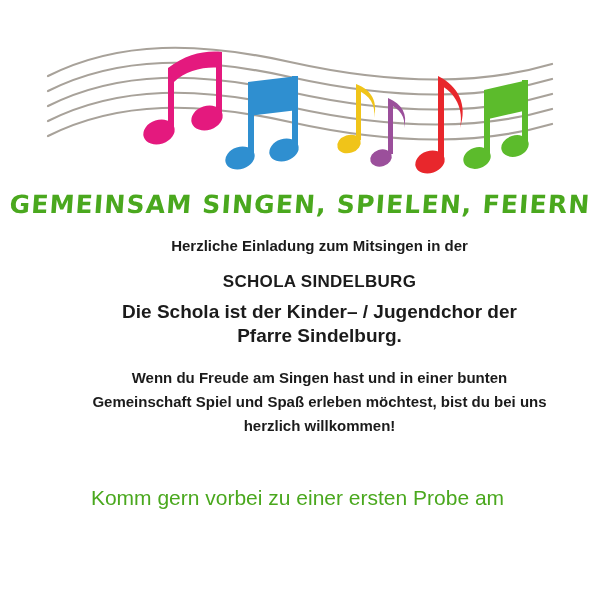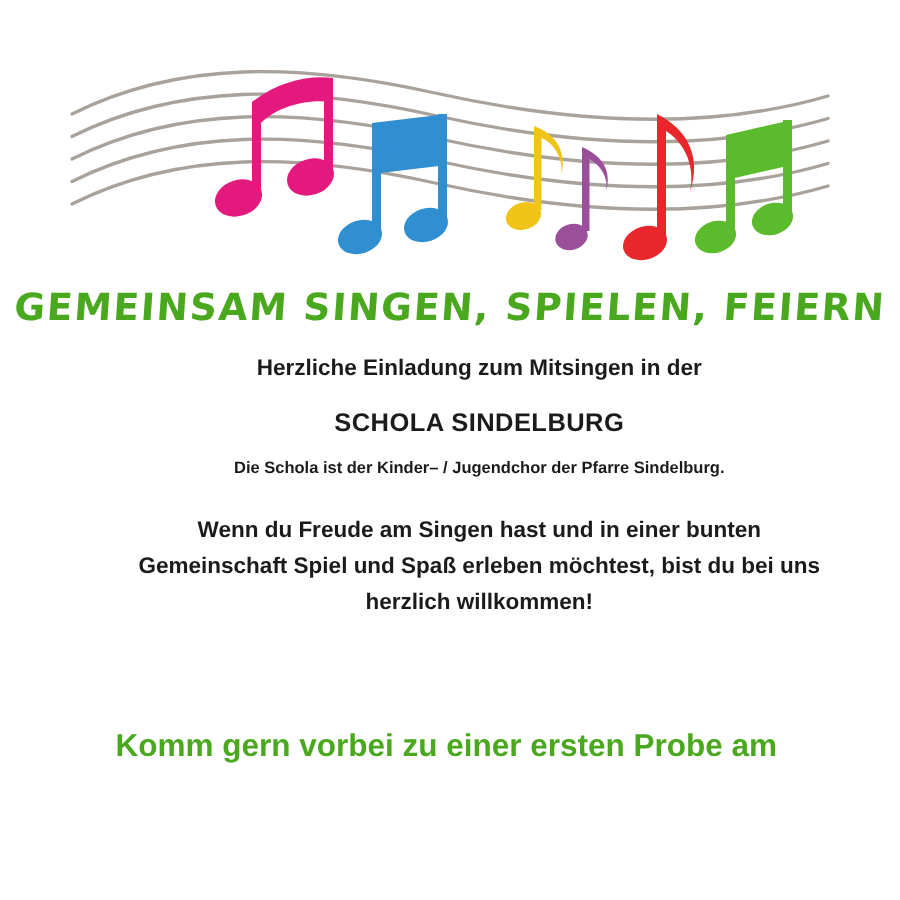--- a/index.html
+++ b/index.html
@@ -53,42 +53,42 @@
     line-height: 24px;
     margin-bottom: 14px;
   }
   .choir-name {
     font-size: 17px;
     font-weight: bold;
     letter-spacing: 0.3px;
     margin-bottom: 8px;
   }
   .line-desc {
-    font-size: 11px;
+    font-size: 19px;
     font-weight: bold;
     line-height: 24px;
     margin: 0 auto 18px auto;
     width: 440px;
   }
   .line-appeal {
     font-size: 15px;
     font-weight: bold;
     line-height: 24px;
     margin: 2px auto;
     width: 470px;
   }
   .callout {
     position: absolute;
     top: 482px;
     left: 0;
     width: 595px;
     text-align: center;
     color: #4aa81e;
     font-size: 21px;
-    font-weight: bold;
+    font-weight: normal;
     line-height: 32px;
   }
 </style>
 </head>
 <body>
 
 <div class="poster">
 
   <div class="art">
     <svg viewBox="0 0 520 150" width="520" height="150" aria-hidden="true">

